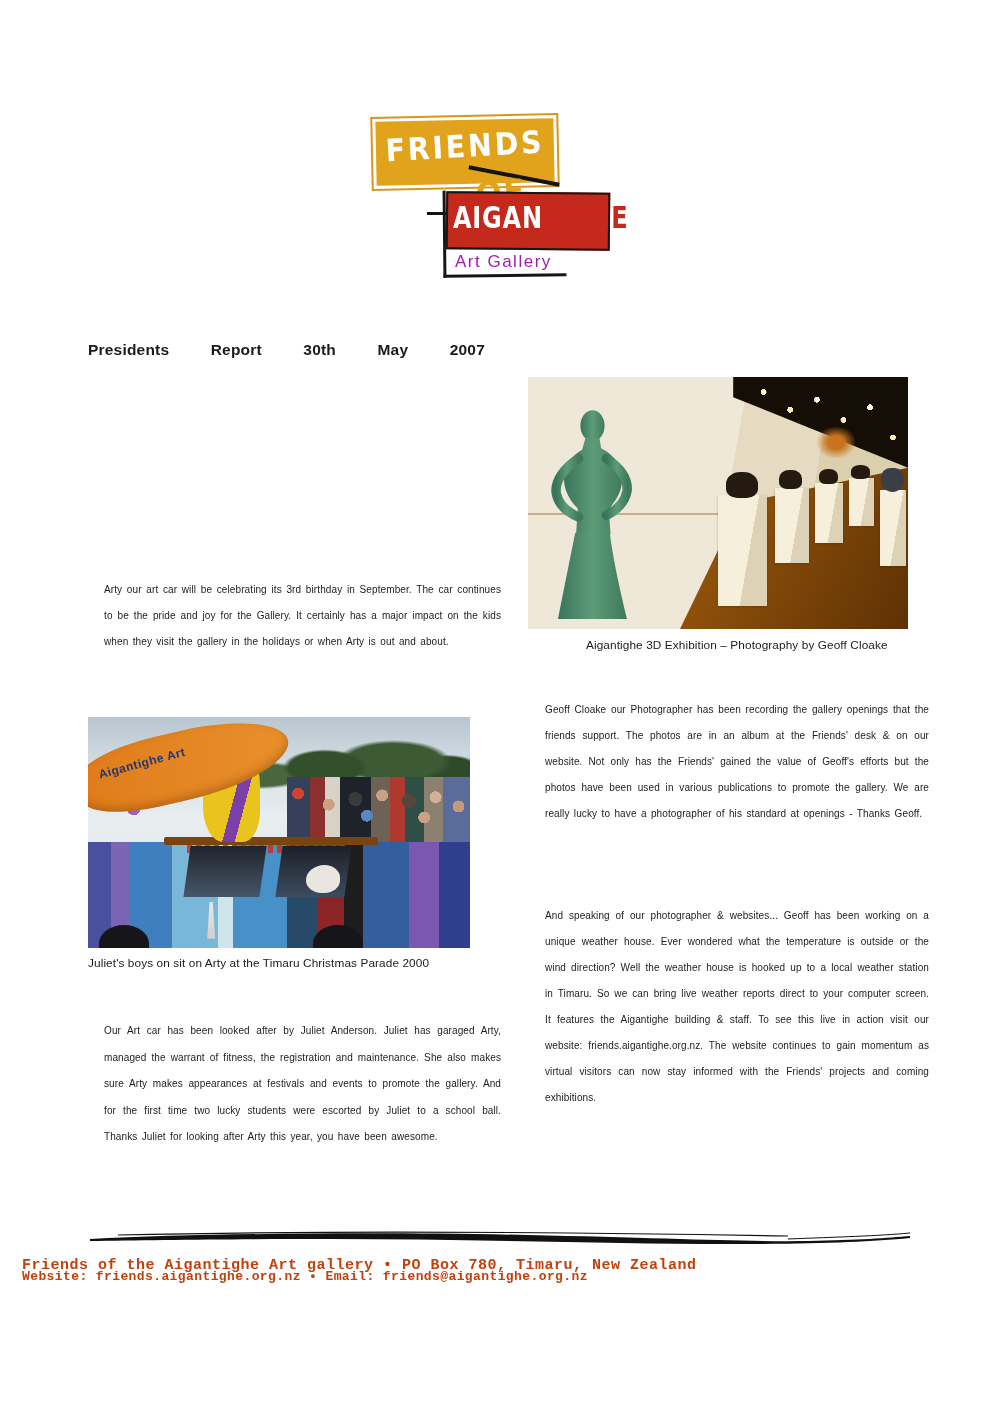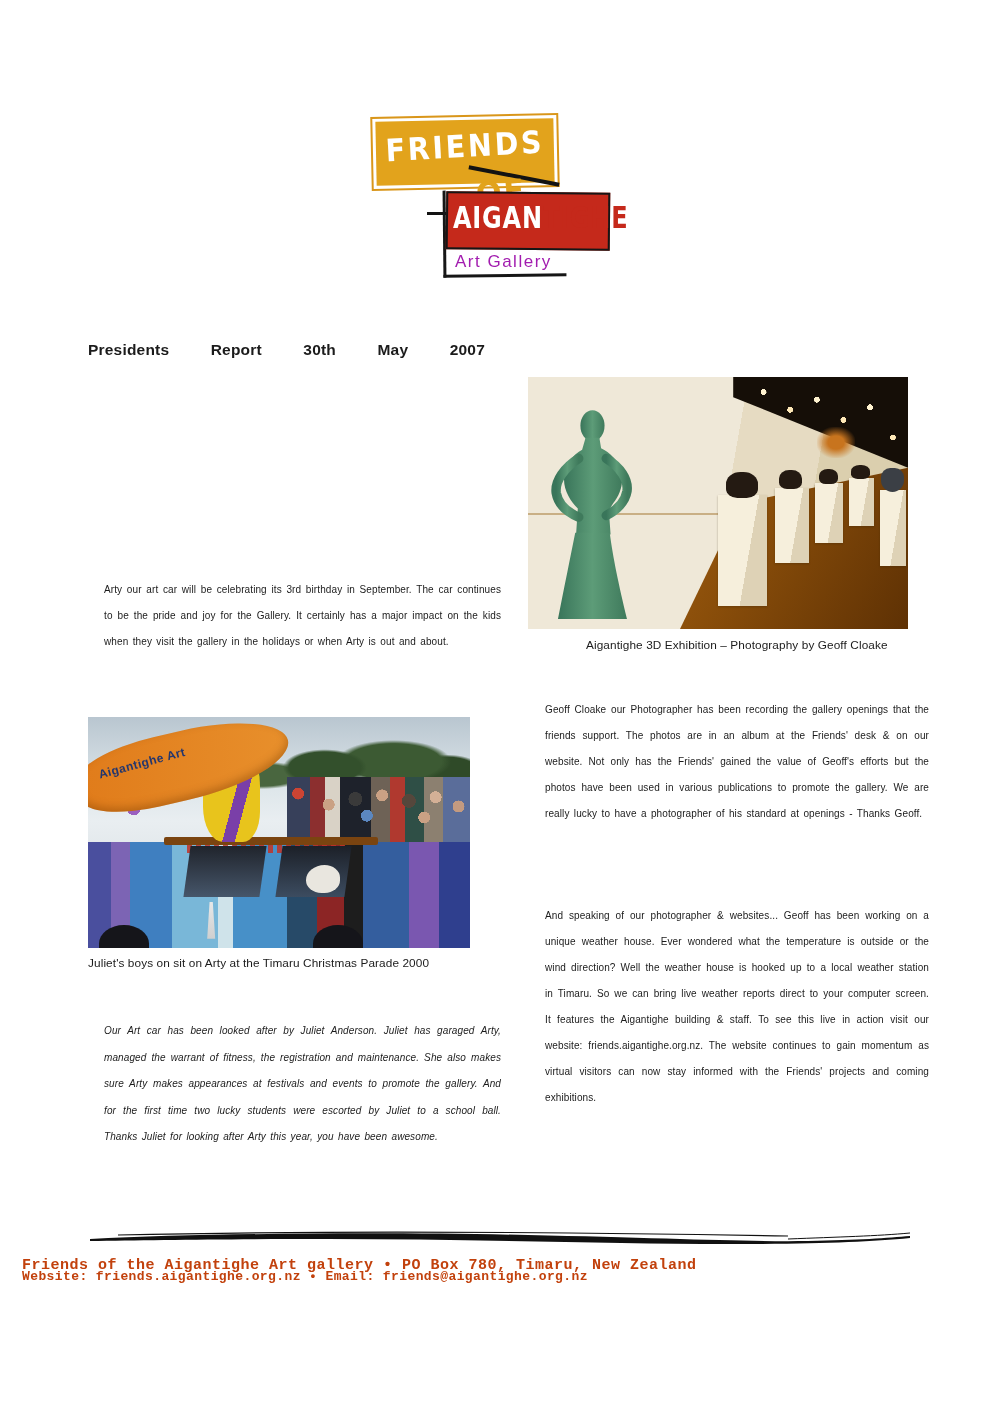--- a/index.html
+++ b/index.html
@@ -55,21 +55,21 @@
   }
   .intro{
     position:absolute; left:88px; top:370px; width:397px; margin:0;
     font-size:16px; line-height:33.5px; text-align:justify; word-spacing:5px;
   }
   .bodytext{
     font-size:10px; line-height:26px; text-align:justify; word-spacing:1.5px;
     margin:16px; position:absolute; letter-spacing:.1px;
   }
   .p-arty{left:88px; top:561px; width:397px;}
-  .p-juliet{left:88px; top:1002px; width:397px; line-height:26.5px;font-style:italic;}
+  .p-juliet{left:88px; top:1002px; width:397px; line-height:26.5px;}
   .p-geoff{left:529px; top:681px; width:384px;}
   .p-weather{left:529px; top:887px; width:384px;}
   .caption{
     position:absolute; font-size:11.8px; color:#1b1b1b; letter-spacing:.1px;
   }
   .cap-parade{left:88px; top:956px; width:397px;}
   .cap-exhib{left:546px; top:638px; width:390px;margin-left:40px;}
   
   .photo{position:absolute; overflow:hidden;}
   .ph-parade{left:88px; top:717px; width:382px; height:231px; background:linear-gradient(#b9c6d0 0%, #dde6ea 30%, #e9eef1 45%, #cfd6da 100%);}

